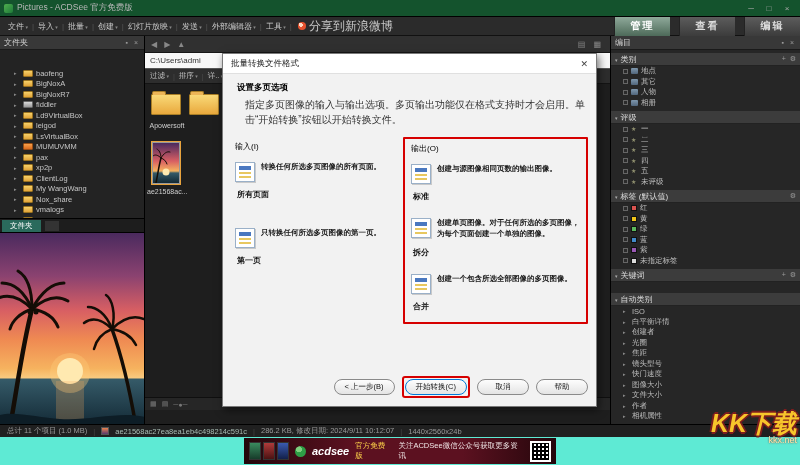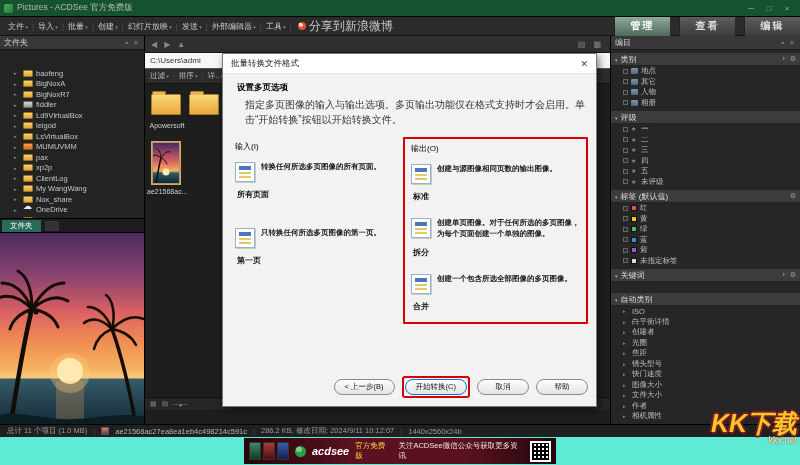--- a/index.html
+++ b/index.html
@@ -245,25 +245,20 @@
         </div>
       <div class="tree-item">
           <span class="tw"></span>
           <span class="tree-icon" data-icon="folder"></span>
           <span class="tree-label">My WangWang</span>
         </div>
       <div class="tree-item">
           <span class="tw"></span>
           <span class="tree-icon" data-icon="folder"></span>
           <span class="tree-label">Nox_share</span>
-        </div>
-      <div class="tree-item">
-          <span class="tw"></span>
-          <span class="tree-icon" data-icon="cloud"></span>
-          <span class="tree-label">OneDrive</span>
         </div>
       <div class="tree-item">
           <span class="tw"></span>
           <span class="tree-icon" data-icon="folder"></span>
           <span class="tree-label">vmalogs</span>
         </div>
       <div class="tree-item">
           <span class="tw"></span>
           <span class="tree-icon" data-icon="folder"></span>
           <span class="tree-label">WPSDr...</span>

